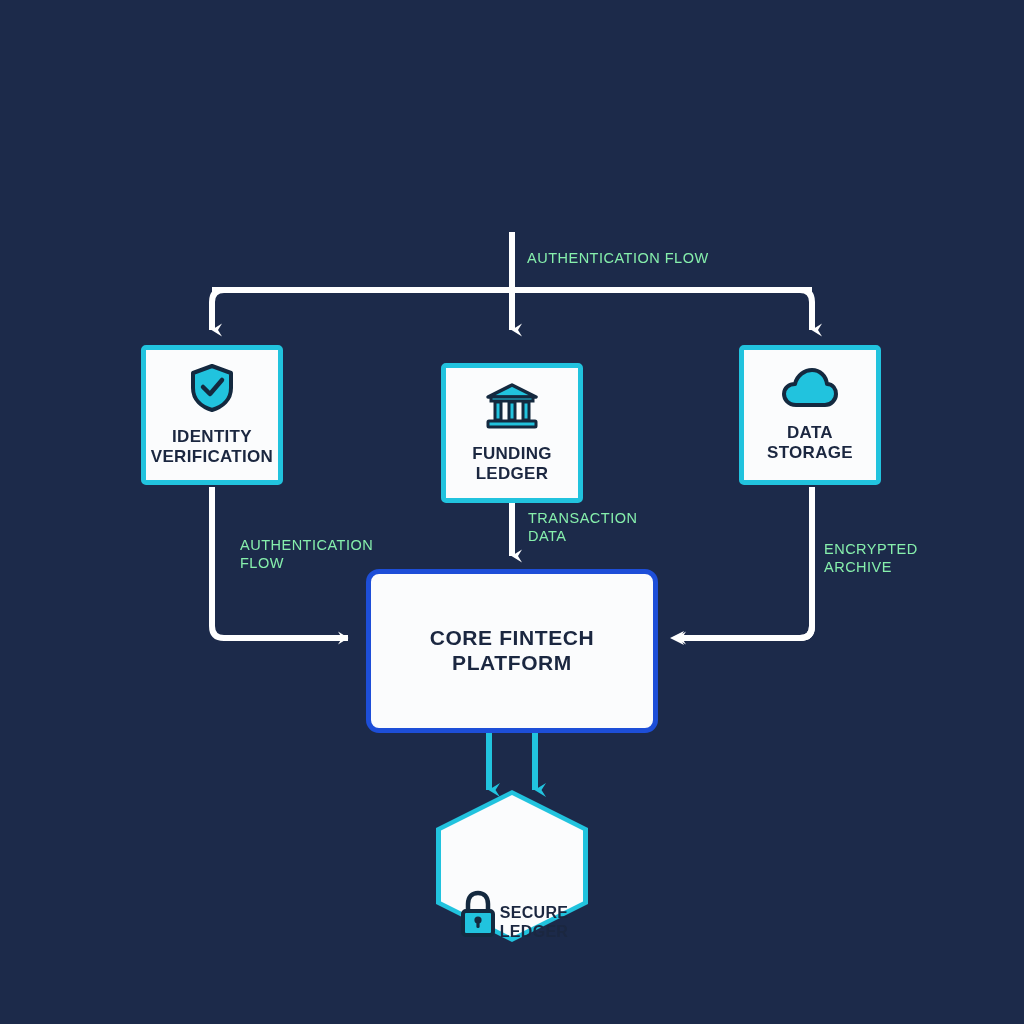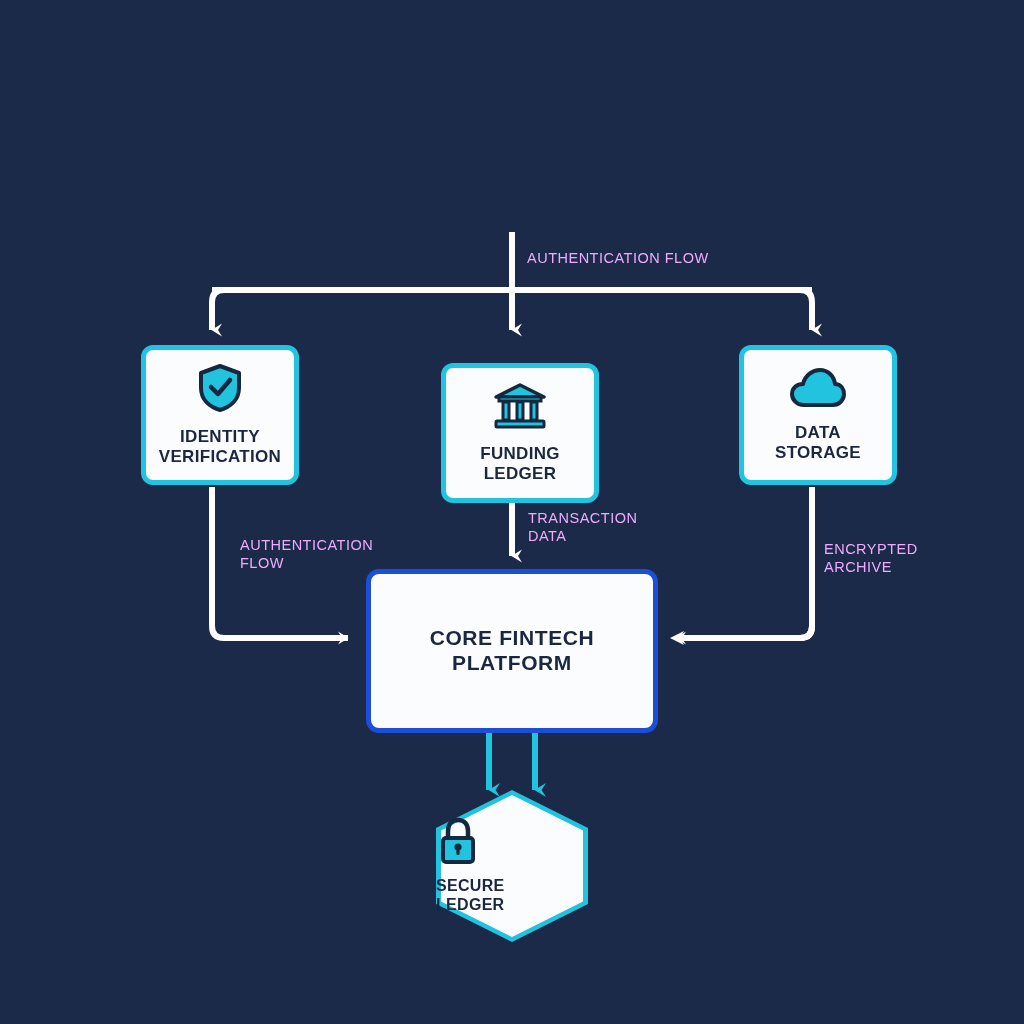--- a/index.html
+++ b/index.html
@@ -46,23 +46,23 @@
     height: 142px;
     border-radius: 50%;
     border: 5px solid #21c3de;
   }
   #node-user .label {
     font-size: 17px;
     margin-top: 6px;
   }
   
   .card {
-    width: 158px;
+    width: 142px;
     height: 140px;
-    border-radius: 12px;
+    border-radius: 5px;
     border: 5px solid #21c3de;
   }
   .card .label {
     font-size: 17px;
     margin-top: 10px;
   }
   #node-identity { left: 141px; top: 345px; }
   #node-funding  { left: 441px; top: 363px; }
   #node-storage  { left: 739px; top: 345px; }
 
@@ -98,35 +98,35 @@
   #node-ledger .hex-inner {
     position: absolute;
     inset: 5px;
     background: #fbfcfd;
     clip-path: polygon(50% 0%, 100% 25%, 100% 75%, 50% 100%, 0% 75%, 0% 25%);
   }
   #node-ledger .hex-content {
     position: absolute;
     inset: 0;
     display: flex;
-    flex-direction: column;
-    align-items: flex-start;
+    flex-direction: row;
+    align-items: flex-end;
     justify-content: center;
   }
   #node-ledger .label {
     font-size: 16px;
     margin-top: 8px;
   }
 
   .icon { display: block; }
 
   
   .edge-label {
     position: absolute;
-    color: #f0abfc;
+    color: #86efac;
     font-size: 14.5px;
     letter-spacing: 0.5px;
     line-height: 1.25;
     z-index: 4;
     white-space: pre-line;
   }
   #lbl-auth-main  { left: 527px; top: 249px; }
   #lbl-auth-left  { left: 228px; top: 536px; margin-left: 12px; }
   #lbl-trans      { left: 528px; top: 509px; }
   #lbl-encrypted  { left: 824px; top: 540px; }

